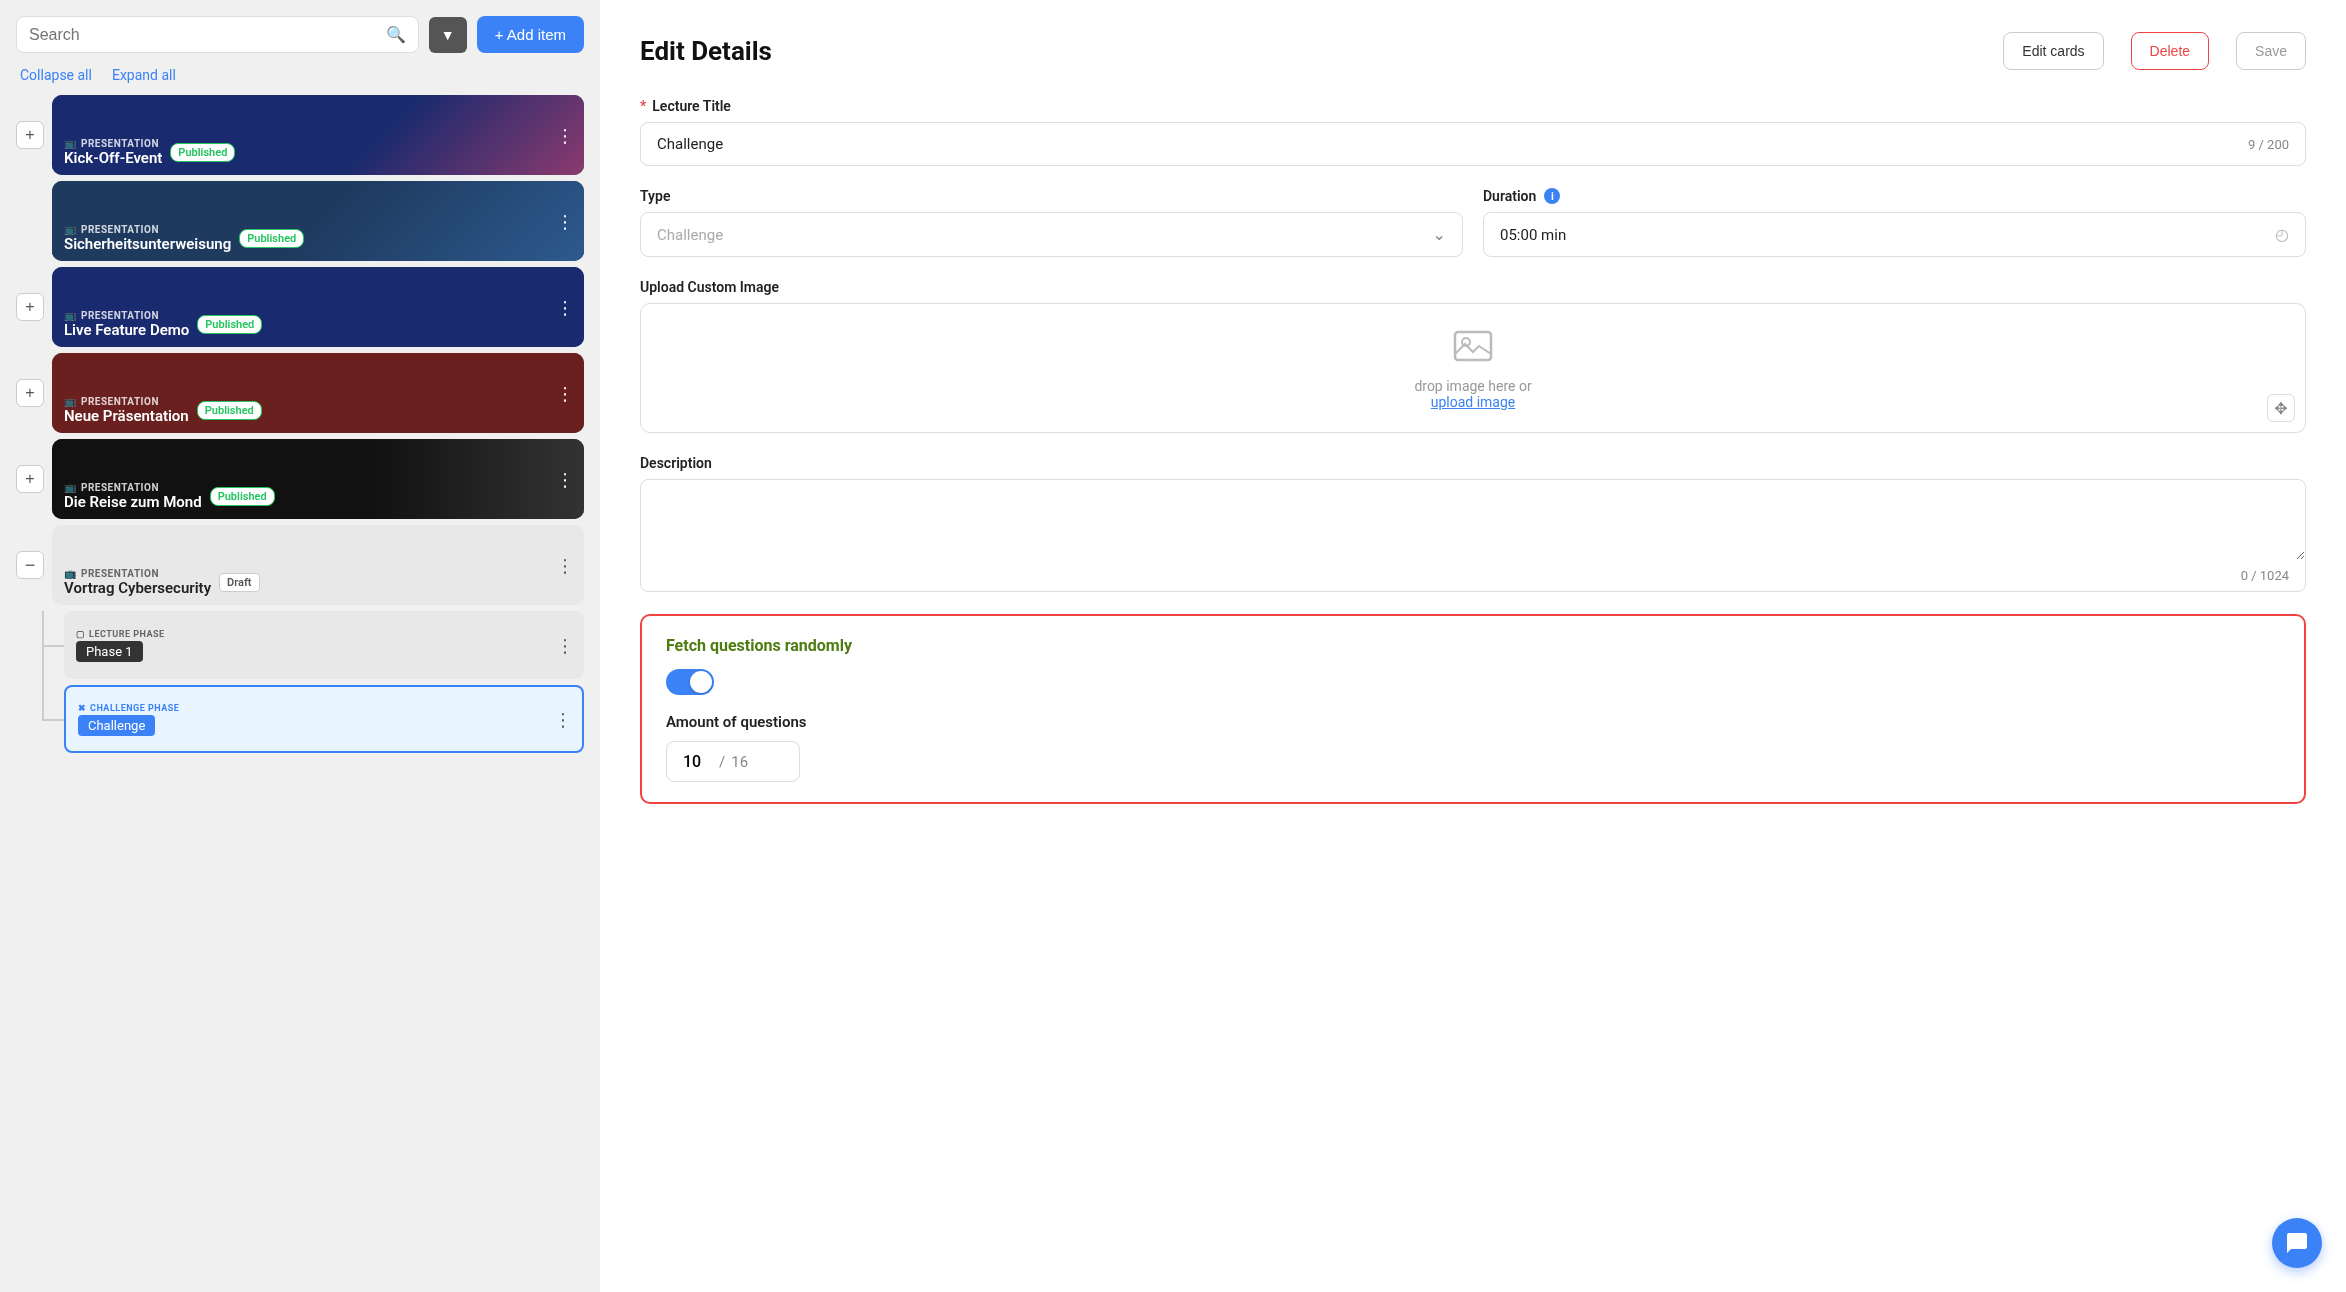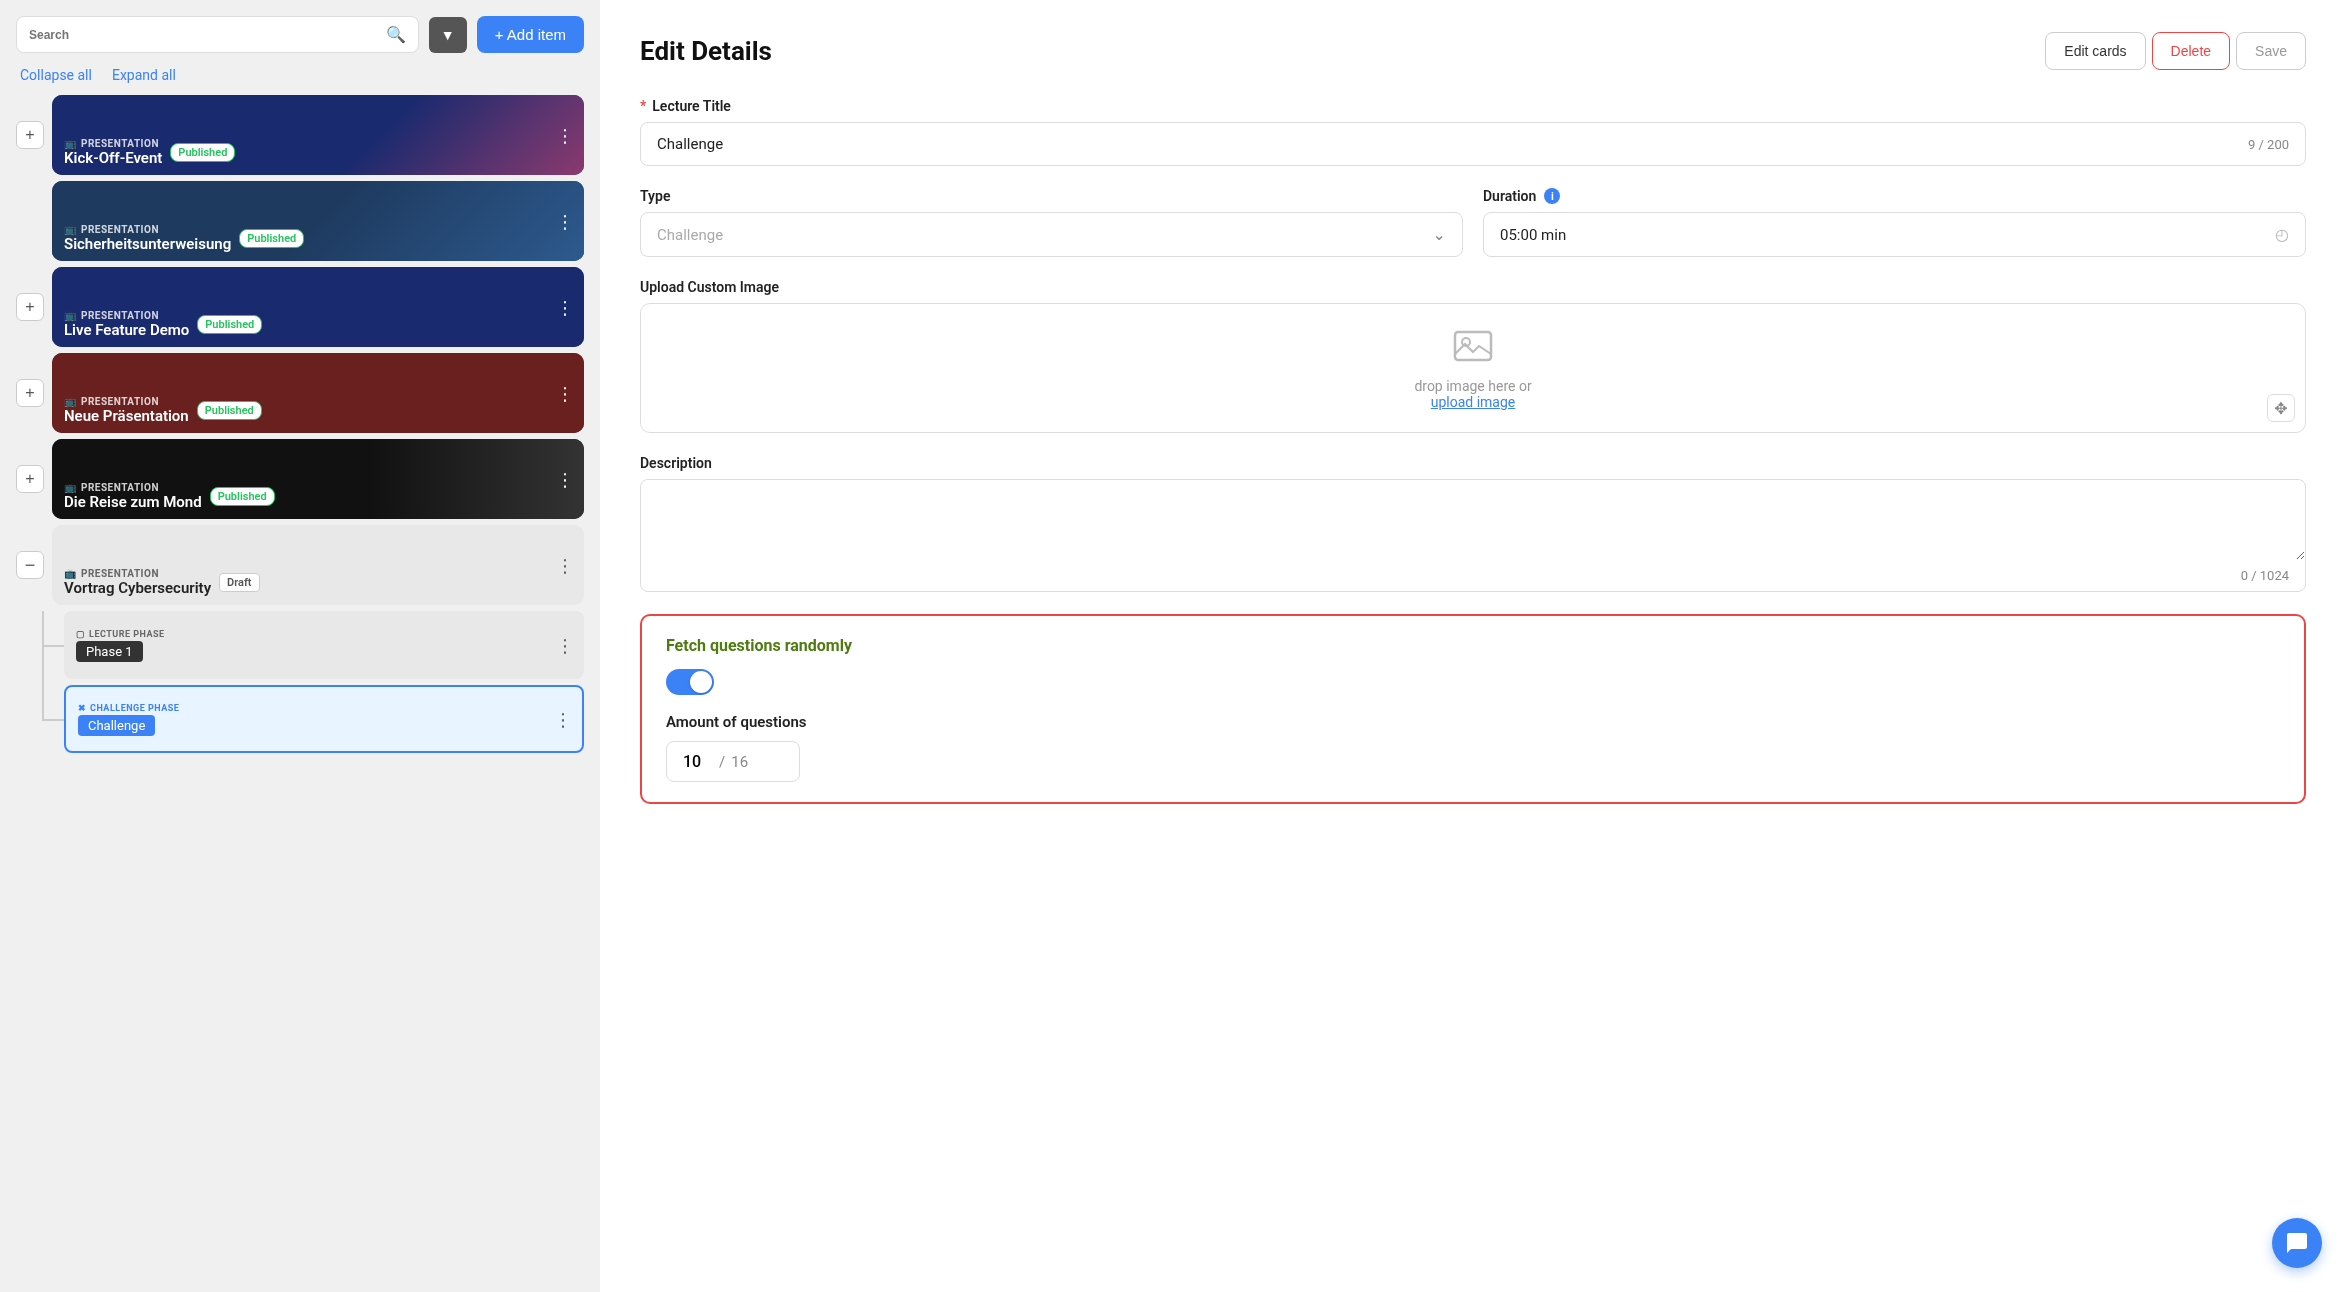--- a/index.html
+++ b/index.html
@@ -3,21 +3,21 @@
   <meta charset="utf-8">
   <style>
     * { box-sizing: border-box; margin: 0; padding: 0; }
     body { font-family: -apple-system, BlinkMacSystemFont, 'Segoe UI', Roboto, sans-serif; background: #f0f0f0; display: flex; height: 100vh; overflow: hidden; }
 
     
     .left-panel { width: 600px; background: #f0f0f0; display: flex; flex-direction: column; padding: 16px; flex-shrink: 0; overflow-y: auto; }
 
     .top-bar { display: flex; align-items: center; gap: 10px; margin-bottom: 14px; }
     .search-box { flex: 1; display: flex; align-items: center; background: white; border: 1px solid #ddd; border-radius: 8px; padding: 8px 12px; gap: 8px; }
-    .search-box input { border: none; outline: none; font-size: 12px; flex: 1; color: #737373; font-weight: bold; }
+    .search-box input { border: none; outline: none; font-size: 16px; flex: 1; color: #737373; }
     .search-icon { color: #888; font-size: 16px; }
     .filter-btn { background: #555; border: none; border-radius: 6px; padding: 10px 12px; cursor: pointer; color: white; font-size: 14px; }
     .add-btn { background: #3b82f6; color: white; border: none; border-radius: 8px; padding: 10px 18px; font-size: 15px; cursor: pointer; white-space: nowrap; font-weight: 500; }
 
     .expand-bar { display: flex; gap: 20px; margin-bottom: 12px; padding-left: 4px; }
     .expand-link { color: #3b82f6; font-size: 14px; cursor: pointer; text-decoration: none; }
 
     .items-list { display: flex; flex-direction: column; gap: 0; }
 
     .item-row { display: flex; align-items: center; gap: 8px; margin-bottom: 6px; }
@@ -59,21 +59,21 @@
     .challenge-card { background: #e8f4ff; border: 2px solid #3b82f6; }
     .challenge-card .sub-card-label { color: #3b82f6; }
     .challenge-card .sub-card-title { background: #3b82f6; }
     .challenge-card .sub-card-menu { color: #555; }
 
     
     .right-panel { flex: 1; background: white; overflow-y: auto; padding: 32px 40px; position: relative; }
 
     .right-header { display: flex; align-items: center; justify-content: space-between; margin-bottom: 28px; }
     .page-title { font-size: 26px; font-weight: 700; color: #111; }
-    .header-actions { display: flex; gap: 6px; }
+    .header-actions { display: flex; gap: 27px; }
     .btn-edit-cards { background: white; border: 1px solid #ccc; border-radius: 8px; padding: 10px 18px; font-size: 14px; cursor: pointer; color: #333; }
     .btn-delete { background: white; border: 1px solid #ef4444; border-radius: 8px; padding: 10px 18px; font-size: 14px; cursor: pointer; color: #ef4444; }
     .btn-save { background: white; border: 1px solid #ccc; border-radius: 8px; padding: 9px 18px; font-size: 14px; cursor: pointer; color: #999; }
 
     .form-section { margin-bottom: 22px; }
     .field-label { font-size: 14px; font-weight: 600; color: #222; margin-bottom: 8px; display: flex; align-items: center; gap: 4px; }
     .field-required { color: #ef4444; margin-right: 2px; }
     .text-input-wrap { border: 1px solid #ddd; border-radius: 8px; padding: 12px 16px; display: flex; justify-content: space-between; align-items: center; }
     .char-count { color: #888; font-size: 13px; white-space: nowrap; }
 

